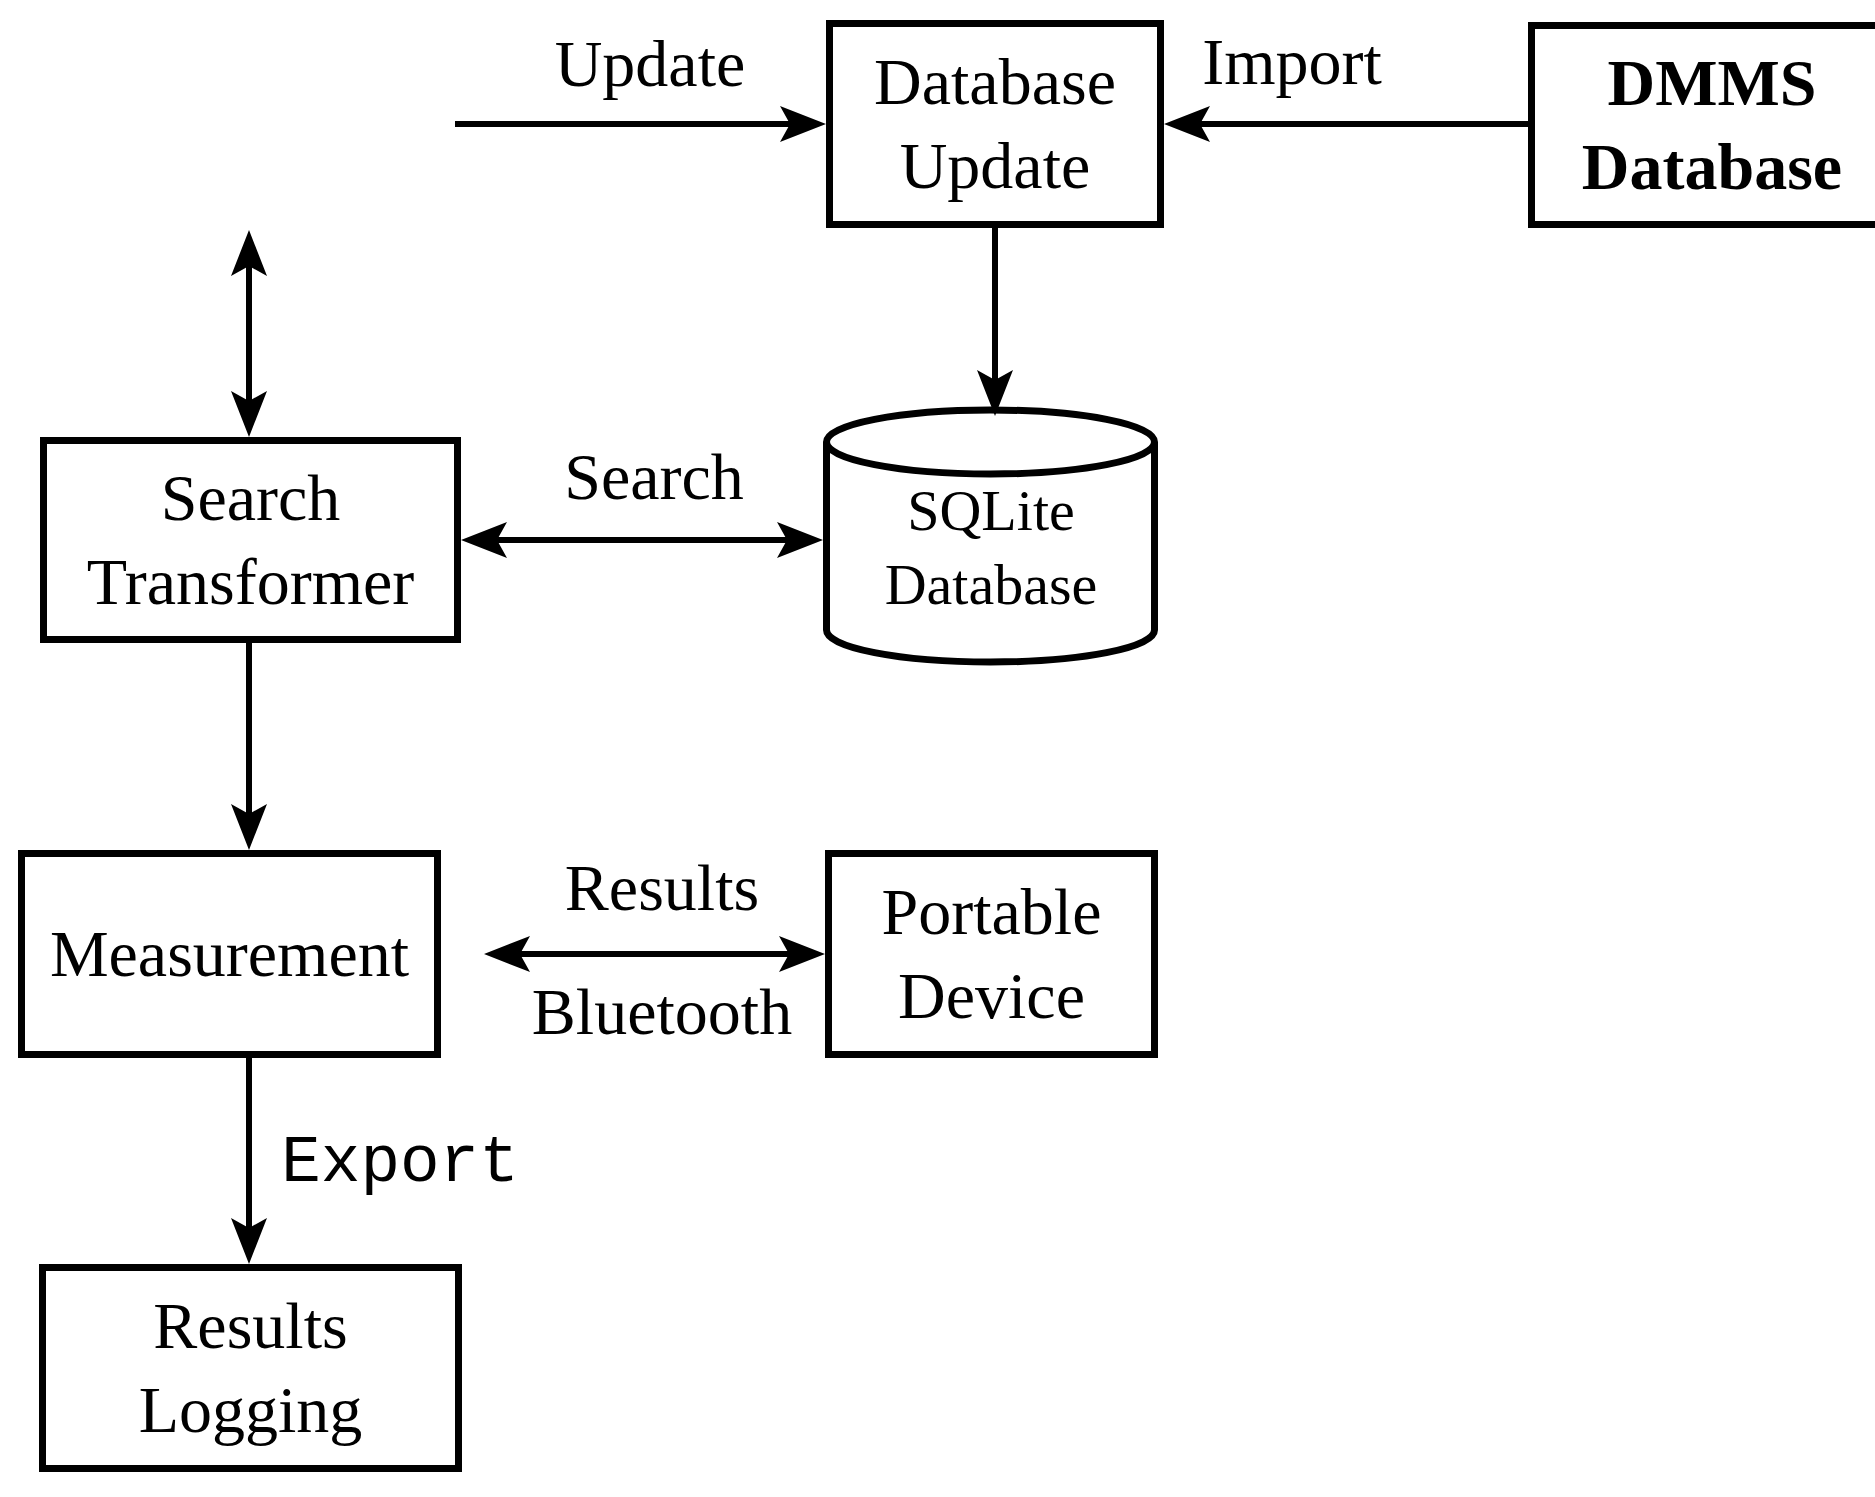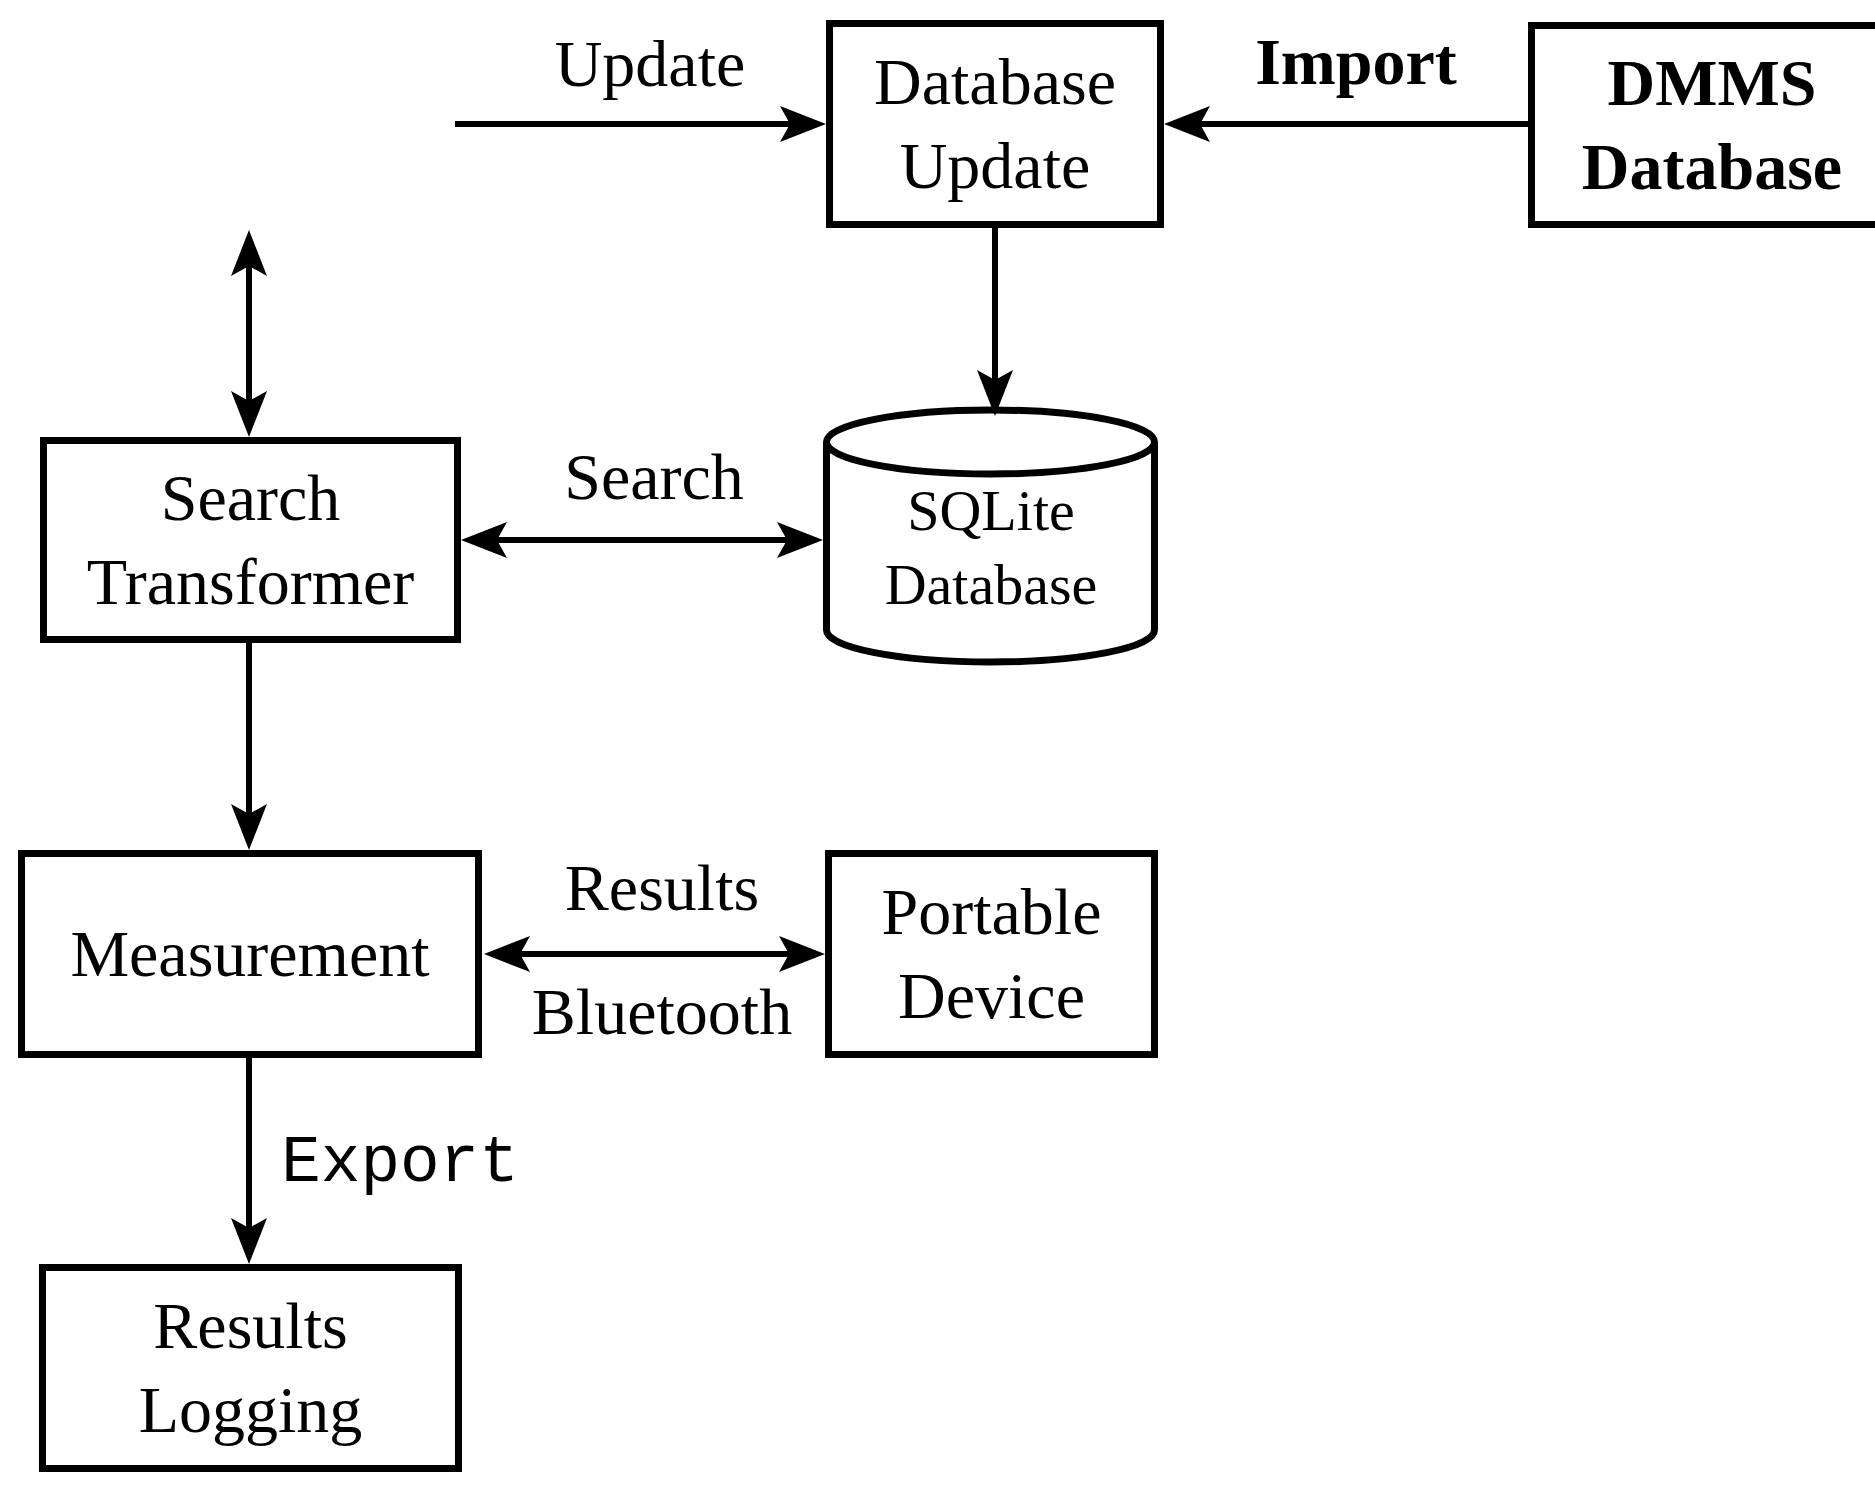--- a/index.html
+++ b/index.html
@@ -50,26 +50,26 @@
     font-size: 66px;
     line-height: 1.2;
     white-space: nowrap;
     z-index: 2;
   }
   
   #n-main        { left: 38px;   top: 20px;   width: 417px; height: 210px; }
   #n-dbupdate    { left: 826px;  top: 20px;   width: 338px; height: 208px; }
   #n-dmms        { left: 1528px; top: 22px;   width: 368px; height: 206px; font-weight: bold; }
   #n-searchtr    { left: 40px;   top: 437px;  width: 421px; height: 206px; }
-  #n-measure     { left: 18px;   top: 850px;  width: 464px; height: 208px; }
+  #n-measure     { left: 18px;   top: 850px;  width: 423px; height: 208px; }
   #n-portable    { left: 825px;  top: 850px;  width: 333px; height: 208px; }
   #n-reslog      { left: 39px;   top: 1264px; width: 423px; height: 208px; }
   #lbl-sqlite    { left: 991px;  top: 548px;  }
   #lbl-update    { left: 650px;  top: 64px;   }
-  #lbl-import    { left: 1356px; top: 62px; font-weight: bold;   }
+  #lbl-import    { left: 1292px; top: 62px;   }
   #lbl-search    { left: 654px;  top: 477px;  }
   #lbl-results   { left: 662px;  top: 888px;  }
   #lbl-bluetooth { left: 662px;  top: 1012px; }
   #lbl-export    { left: 400px;  top: 1164px; font-family: Liberation Mono, monospace; }
 </style>
 </head>
 <body>
 
 <div id="canvas">
 

